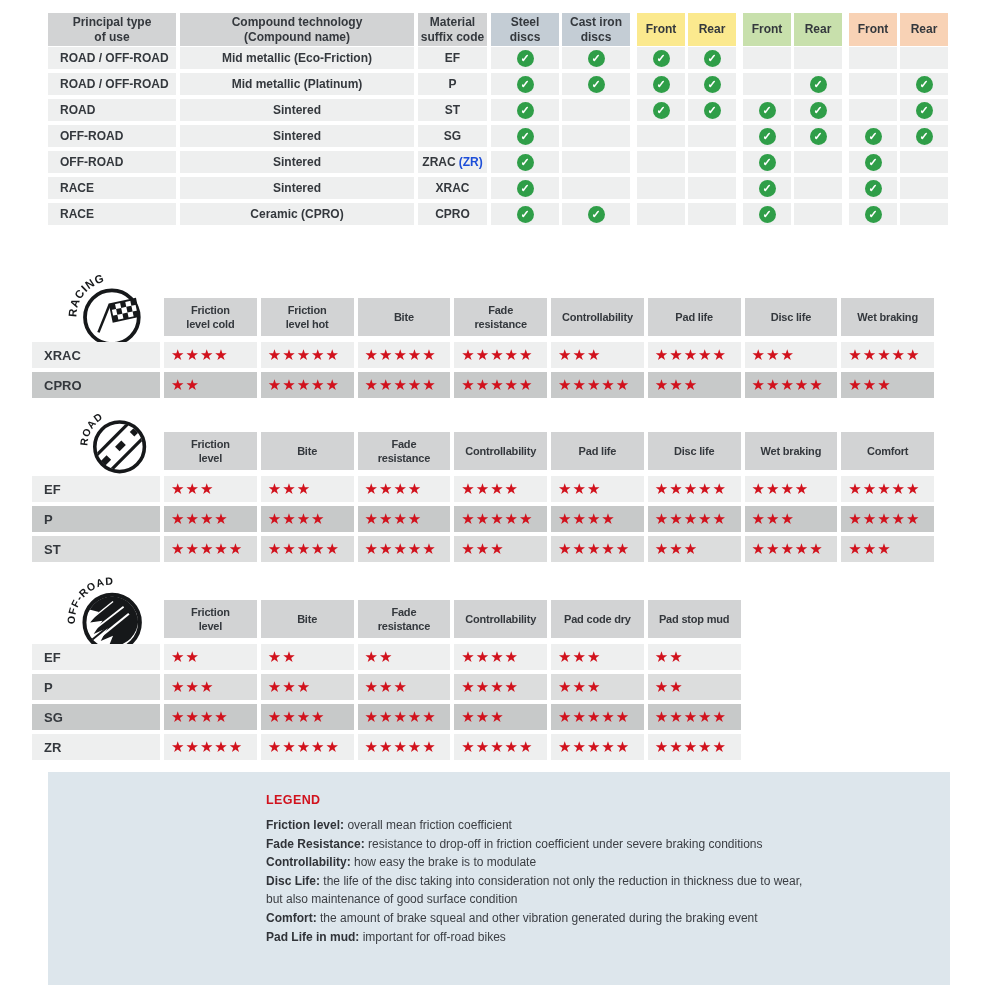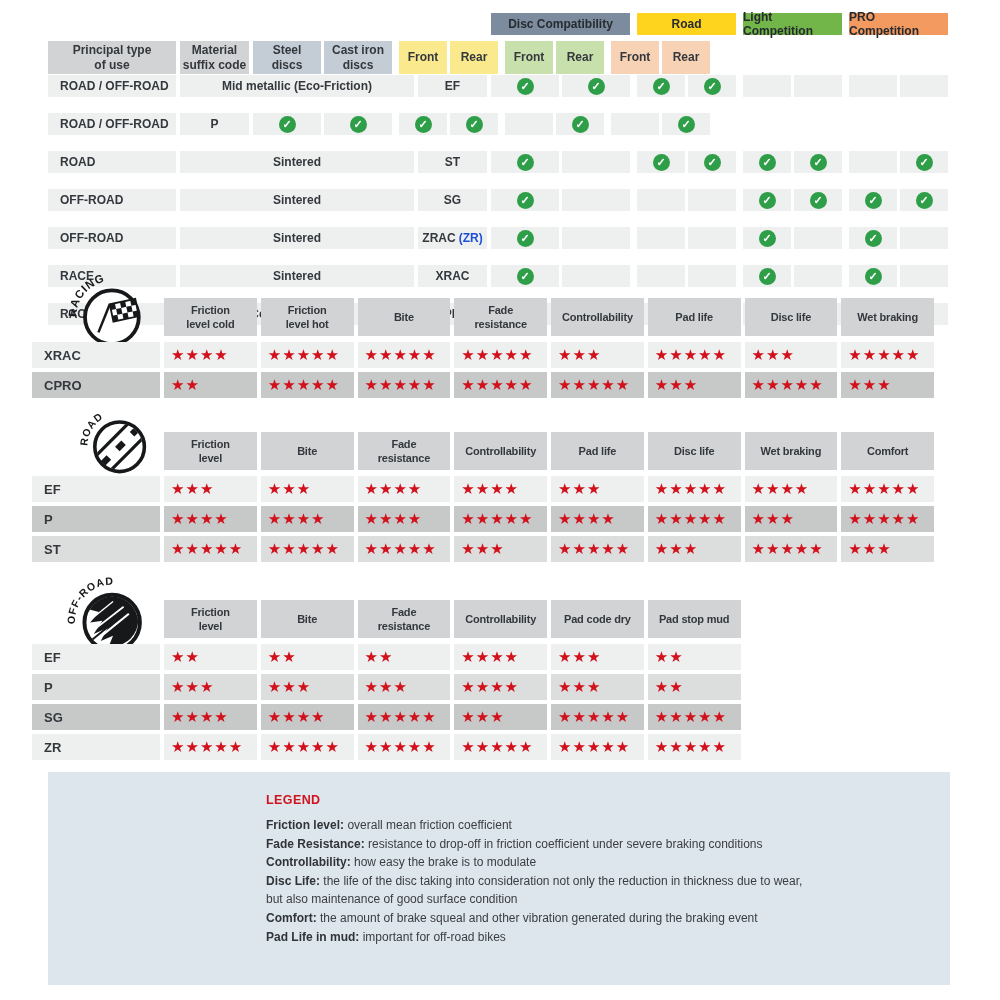--- a/index.html
+++ b/index.html
@@ -8,21 +8,21 @@
   #canvas{position:relative;width:1000px;height:1000px;background:#fff;overflow:hidden;}
 
   
   #compat{position:absolute;left:48px;top:13px;width:905px;}
   .bands{display:flex;margin-left:443px;height:22px;margin-bottom:6px;}
   .band{display:flex;align-items:center;justify-content:center;
         font-size:12px;font-weight:bold;color:#262b30;}
   .headrow{display:flex;height:33px;margin-bottom:1px;}
   .hcell{background:var(--header-gray);display:flex;flex-direction:column;align-items:center;
          justify-content:center;font-size:12px;font-weight:bold;line-height:1.22;text-align:center;color:#34383d;}
-  .crow{display:flex;height:22px;margin-bottom:16px;}
+  .crow{display:flex;height:22px;margin-bottom:4px;}
   .ccell{background:var(--row-light);display:flex;align-items:center;justify-content:center;
          font-size:12px;font-weight:bold;color:#34383d;}
   .ccell.use{justify-content:flex-start;padding-left:12px;}
   .w128{width:128px;margin-right:4px;}
   .w234{width:234px;margin-right:4px;}
   .w69{width:69px;margin-right:4px;}
   .w68{width:68px;}
   .w48{width:48px;}
   .mr3{margin-right:3px;}
   .mr7{margin-right:7px;}
@@ -59,30 +59,28 @@
   .lg-title{font-size:12.5px;font-weight:bold;letter-spacing:0.4px;margin-bottom:9px;}
   .lg-item{font-size:12px;line-height:18.6px;color:#3a3d42;}
   .lg-term{font-weight:bold;color:#303338;}
 </style>
 </head>
 <body>
 
 <div id="canvas">
 
   <section id="compat">
-    <div class="bands">
-        <div class="band" style="width: 139px; background: rgb(124, 139, 157); margin-right: 7px;">Disc Compatibility</div>
-        <div class="band" style="width: 99px; background: rgb(255, 212, 31); margin-right: 7px;">Road</div>
-        <div class="band" style="width: 99px; background: rgb(114, 181, 72); margin-right: 7px;">Light Competition</div>
-        <div class="band" style="width: 99px; background: rgb(242, 154, 95);">PRO Competition</div>
-      </div>
     <div class="headrow">
         <div class="hcell w128">
           <div>Principal type</div>
           <div>of use</div>
+        </div>
+        <div class="hcell w234">
+          <div>Compound technology</div>
+          <div>(Compound name)</div>
         </div>
         <div class="hcell w69">
           <div>Material</div>
           <div>suffix code</div>
         </div>
         <div class="hcell w68 mr3" style="background: rgb(196, 205, 213);">
           <div>Steel</div>
           <div>discs</div>
         </div>
         <div class="hcell w68 mr7" style="background: rgb(196, 205, 213);">
@@ -127,20 +125,21 @@
           <div class="ccell w48 mr7">
             <span class="check" style="background: rgb(47, 158, 72);">✓</span>
           </div>
           <div class="ccell w48 mr3"></div>
           <div class="ccell w48 mr7"></div>
           <div class="ccell w48 mr3"></div>
           <div class="ccell w48 "></div>
         </div>
         <div class="crow">
           <div class="ccell use w128">ROAD / OFF-ROAD</div>
+          <div class="ccell w234">Mid metallic (Platinum)</div>
           <div class="ccell w69">
             <span>P</span>
           </div>
           <div class="ccell w68 mr3">
             <span class="check" style="background: rgb(47, 158, 72);">✓</span>
           </div>
           <div class="ccell w68 mr7">
             <span class="check" style="background: rgb(47, 158, 72);">✓</span>
           </div>
           <div class="ccell w48 mr3">

